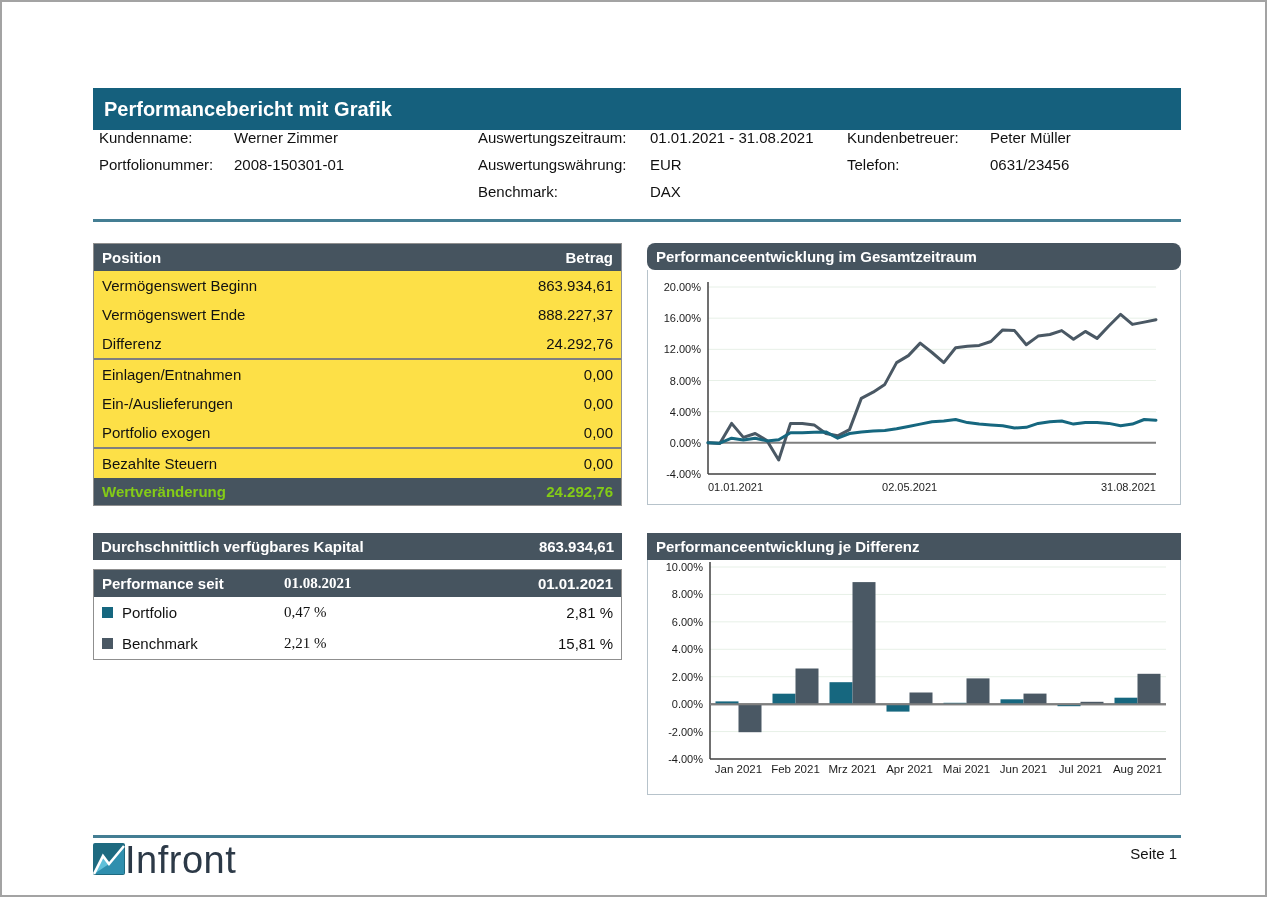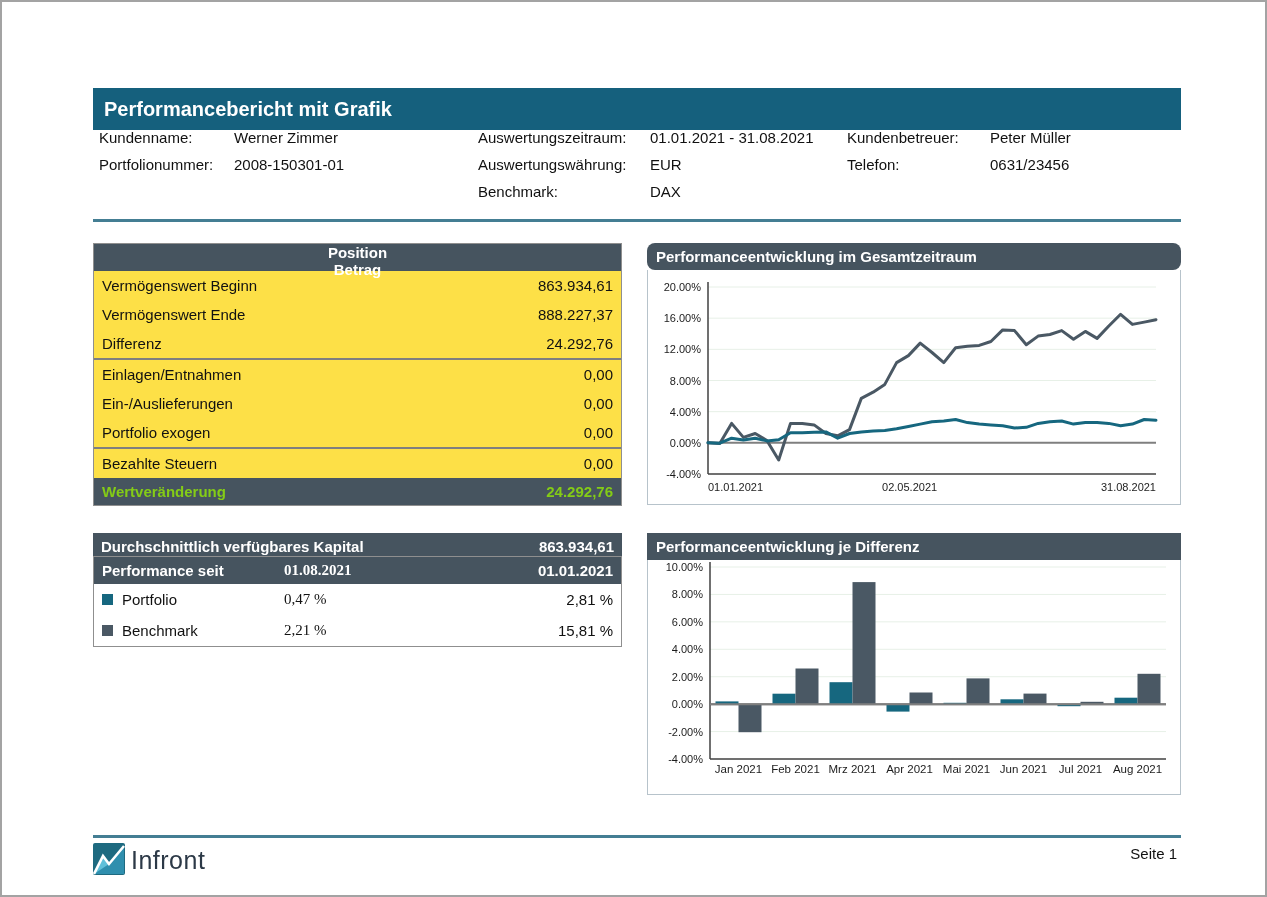--- a/index.html
+++ b/index.html
@@ -6,45 +6,45 @@
   .page{position:relative;width:1267px;height:897px;background:#fff;border:2px solid #a3a3a3;box-sizing:border-box;overflow:hidden;}
   .title-bar{position:absolute;left:91px;top:86px;width:1088px;height:42px;color:#fff;
     font-size:20px;font-weight:bold;line-height:42px;padding-left:11px;box-sizing:border-box;}
   .info{position:absolute;left:91px;top:126px;width:1088px;height:82px;font-size:15px;color:#111;}
   .info span{position:absolute;white-space:nowrap;line-height:20px;}
   .sep{position:absolute;left:91px;width:1088px;height:3px;}
   
   .ptable{position:absolute;left:91px;top:241px;width:529px;font-size:15px;color:#111;
     border:1px solid #8f8f8f;box-sizing:border-box;background:#fff;}
   .trow{display:flex;justify-content:space-between;align-items:center;padding:0 8px;}
-  .thead{height:27px;color:#fff;font-weight:bold;flex-direction:column;}
+  .thead{height:27px;color:#fff;font-weight:bold;}
   .prow{height:29px;background:#fde047;}
   .psep{height:0;border-top:2px solid #7f7f7f;}
   .pfoot{height:27px;color:#84cc16;font-weight:bold;}
   
   .kbar{position:absolute;left:91px;top:531px;width:529px;height:27px;color:#fff;font-weight:bold;
     font-size:15px;display:flex;justify-content:space-between;align-items:center;padding:0 8px;box-sizing:border-box;}
   
-  .perf{position:absolute;left:91px;top:554px;width:529px;font-size:15px;color:#111;
+  .perf{position:absolute;left:91px;top:567px;width:529px;font-size:15px;color:#111;
     border:1px solid #8f8f8f;box-sizing:border-box;background:#7dd3fc;}
   .perf .hrow{height:27px;color:#fff;font-weight:bold;display:flex;align-items:center;padding:0 8px;}
   .perf .drow{height:31px;display:flex;align-items:center;padding:0 8px;background:#fff;}
   .cname{flex:0 0 182px;display:flex;align-items:center;}
   .c1{flex:0 0 135px;font-family:Liberation Serif, serif;}
   .c2{flex:1;text-align:right;}
   .sq{display:inline-block;width:11px;height:11px;margin-right:9px;}
   
   .panel{position:absolute;left:645px;width:534px;height:262px;}
   .phead{height:27px;color:#fff;font-weight:bold;font-size:15px;line-height:27px;padding-left:9px;box-sizing:border-box;}
   .pbody{position:absolute;top:27px;left:0;width:534px;height:235px;border:1px solid #b7c3cb;
     border-top:none;box-sizing:border-box;background:#fff;}
   .tick{font:11px "Liberation Sans",sans-serif;fill:#1c1c1c;}
   .cat{font:11.5px "Liberation Sans",sans-serif;fill:#1c1c1c;}
   
-  .brand{position:absolute;left:129px;top:841px;height:34px;line-height:34px;font-size:25px;color:#2c3947;letter-spacing:0.5px;}
+  .brand{position:absolute;left:123px;top:841px;height:34px;line-height:34px;font-size:38px;color:#2c3947;letter-spacing:0.5px;}
   .pageno{position:absolute;right:88px;top:843px;font-size:15px;color:#111;}
   .logo{position:absolute;left:91px;top:841px;}
 </style>
 </head>
 <body>
 
 <div class="page">
 
   <div class="title-bar" style="background-color: rgb(21, 96, 125);">Performancebericht mit Grafik</div>
 

